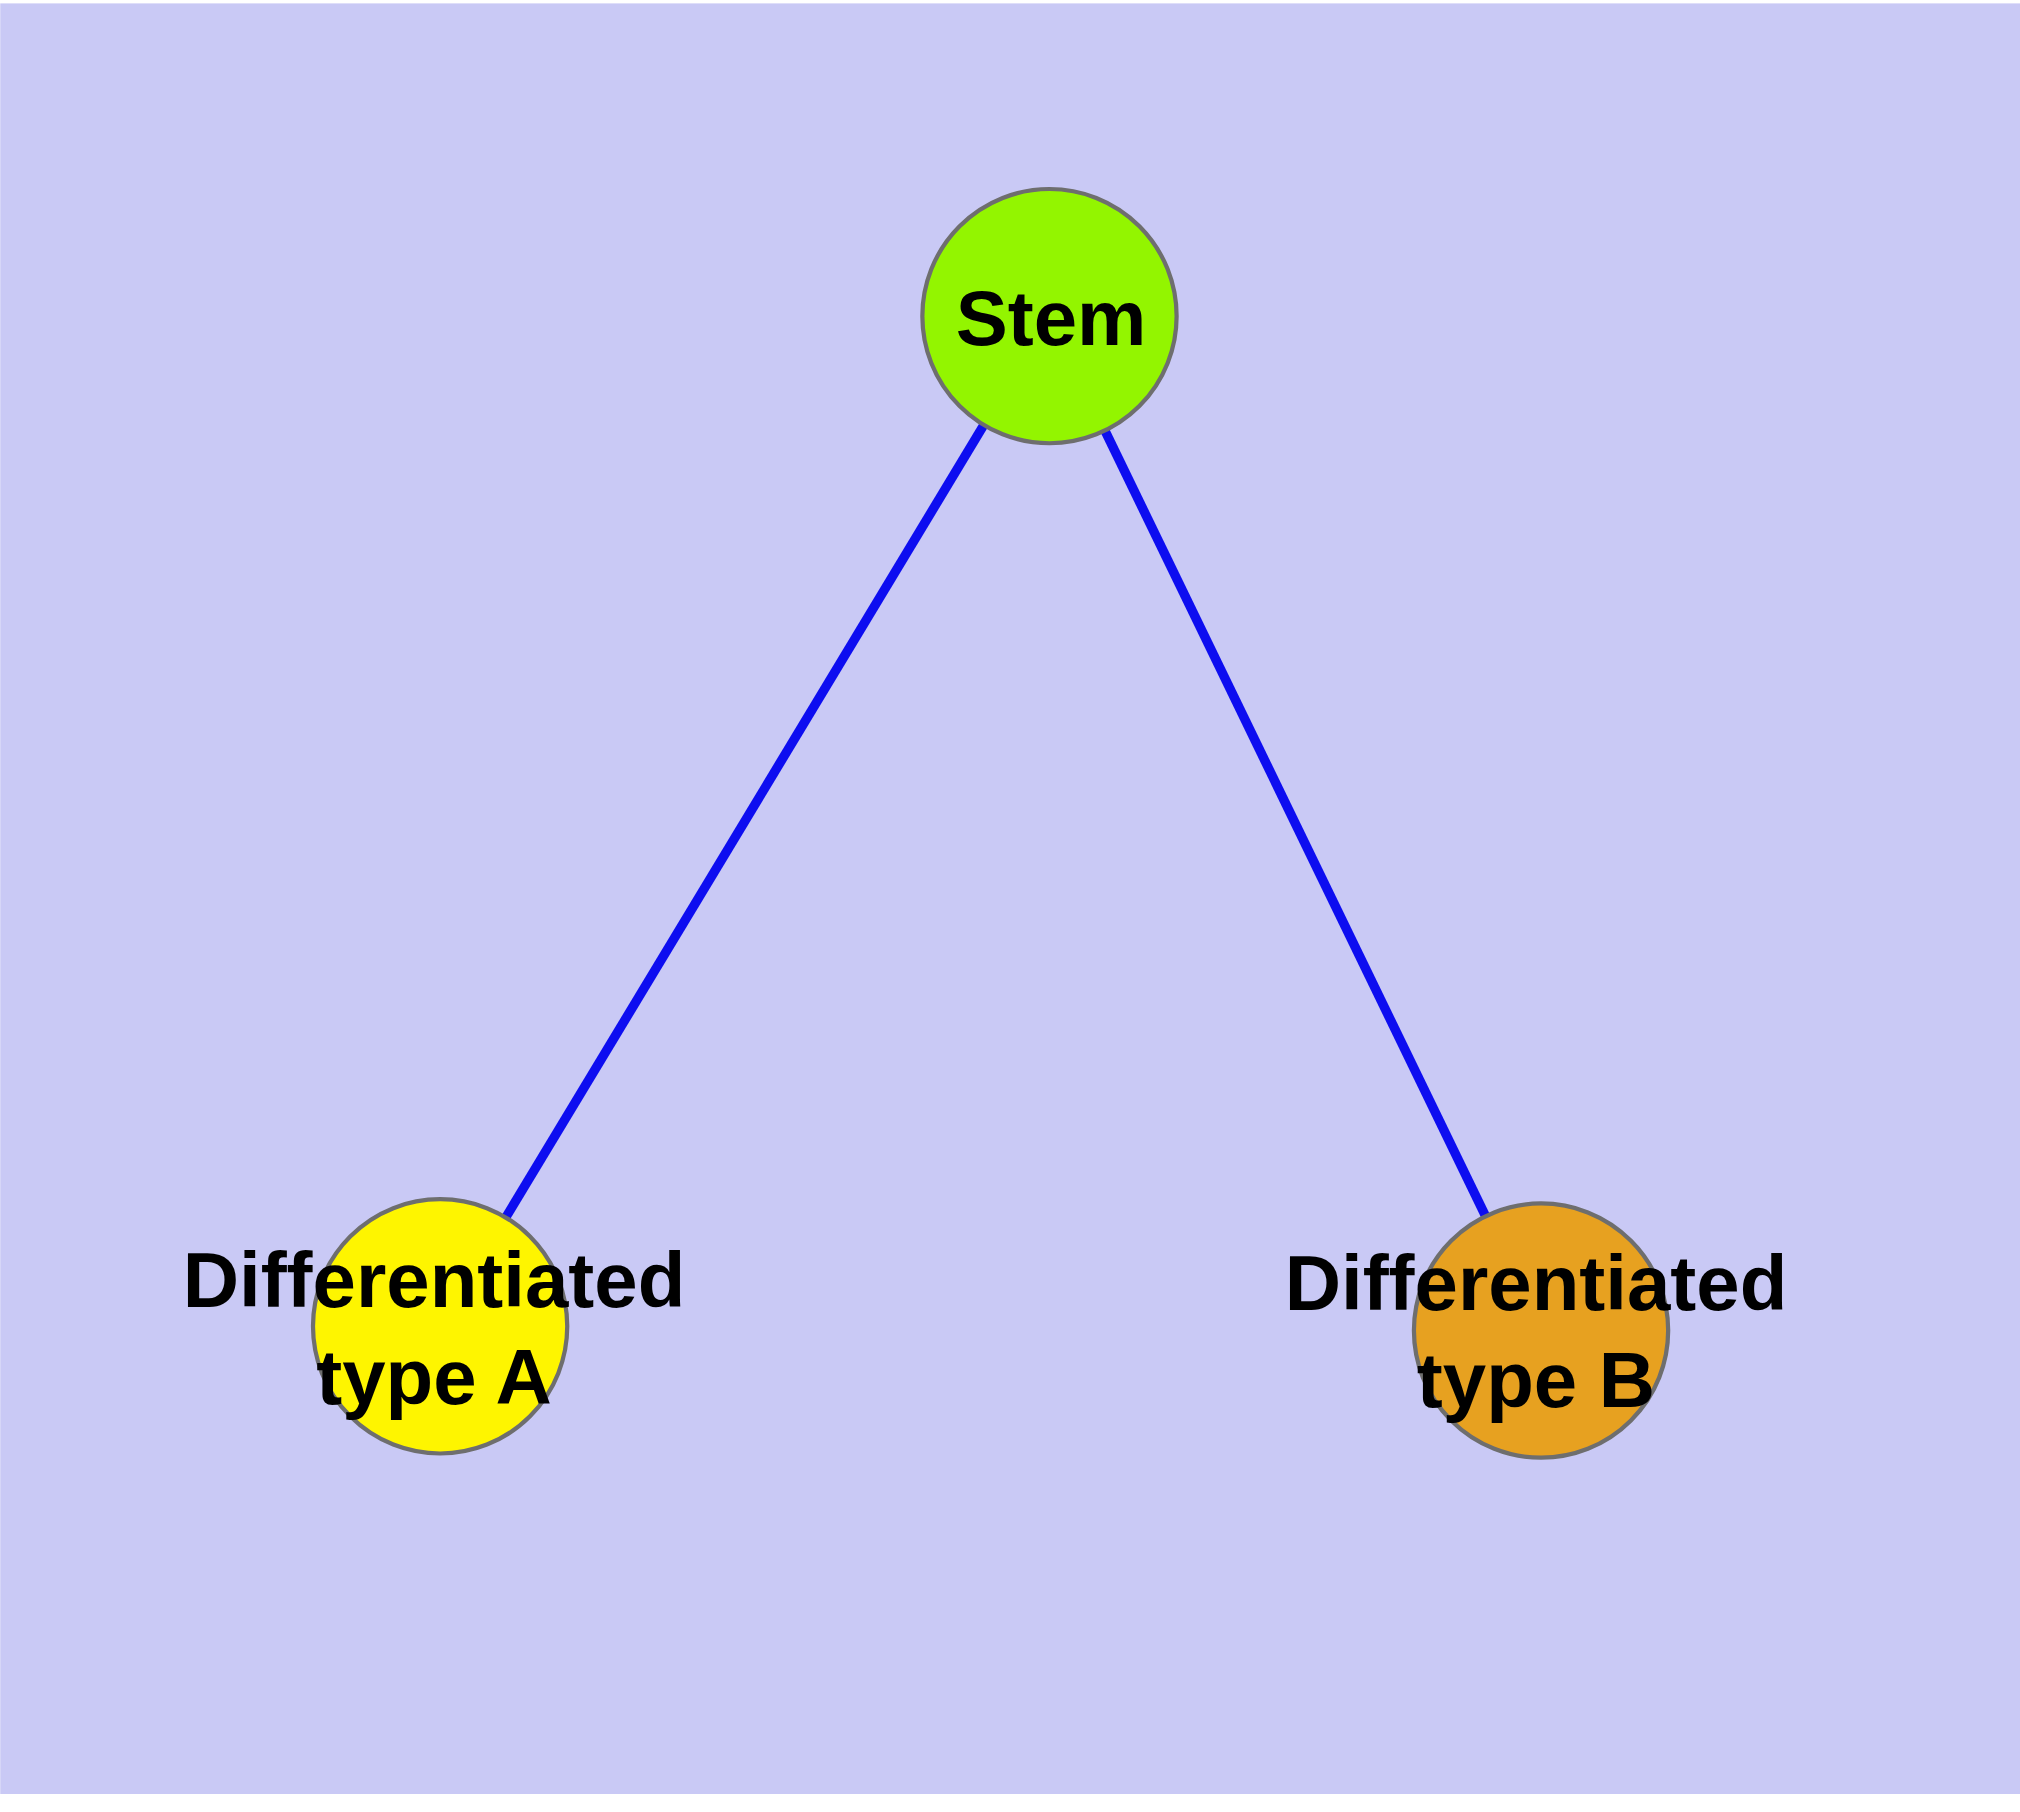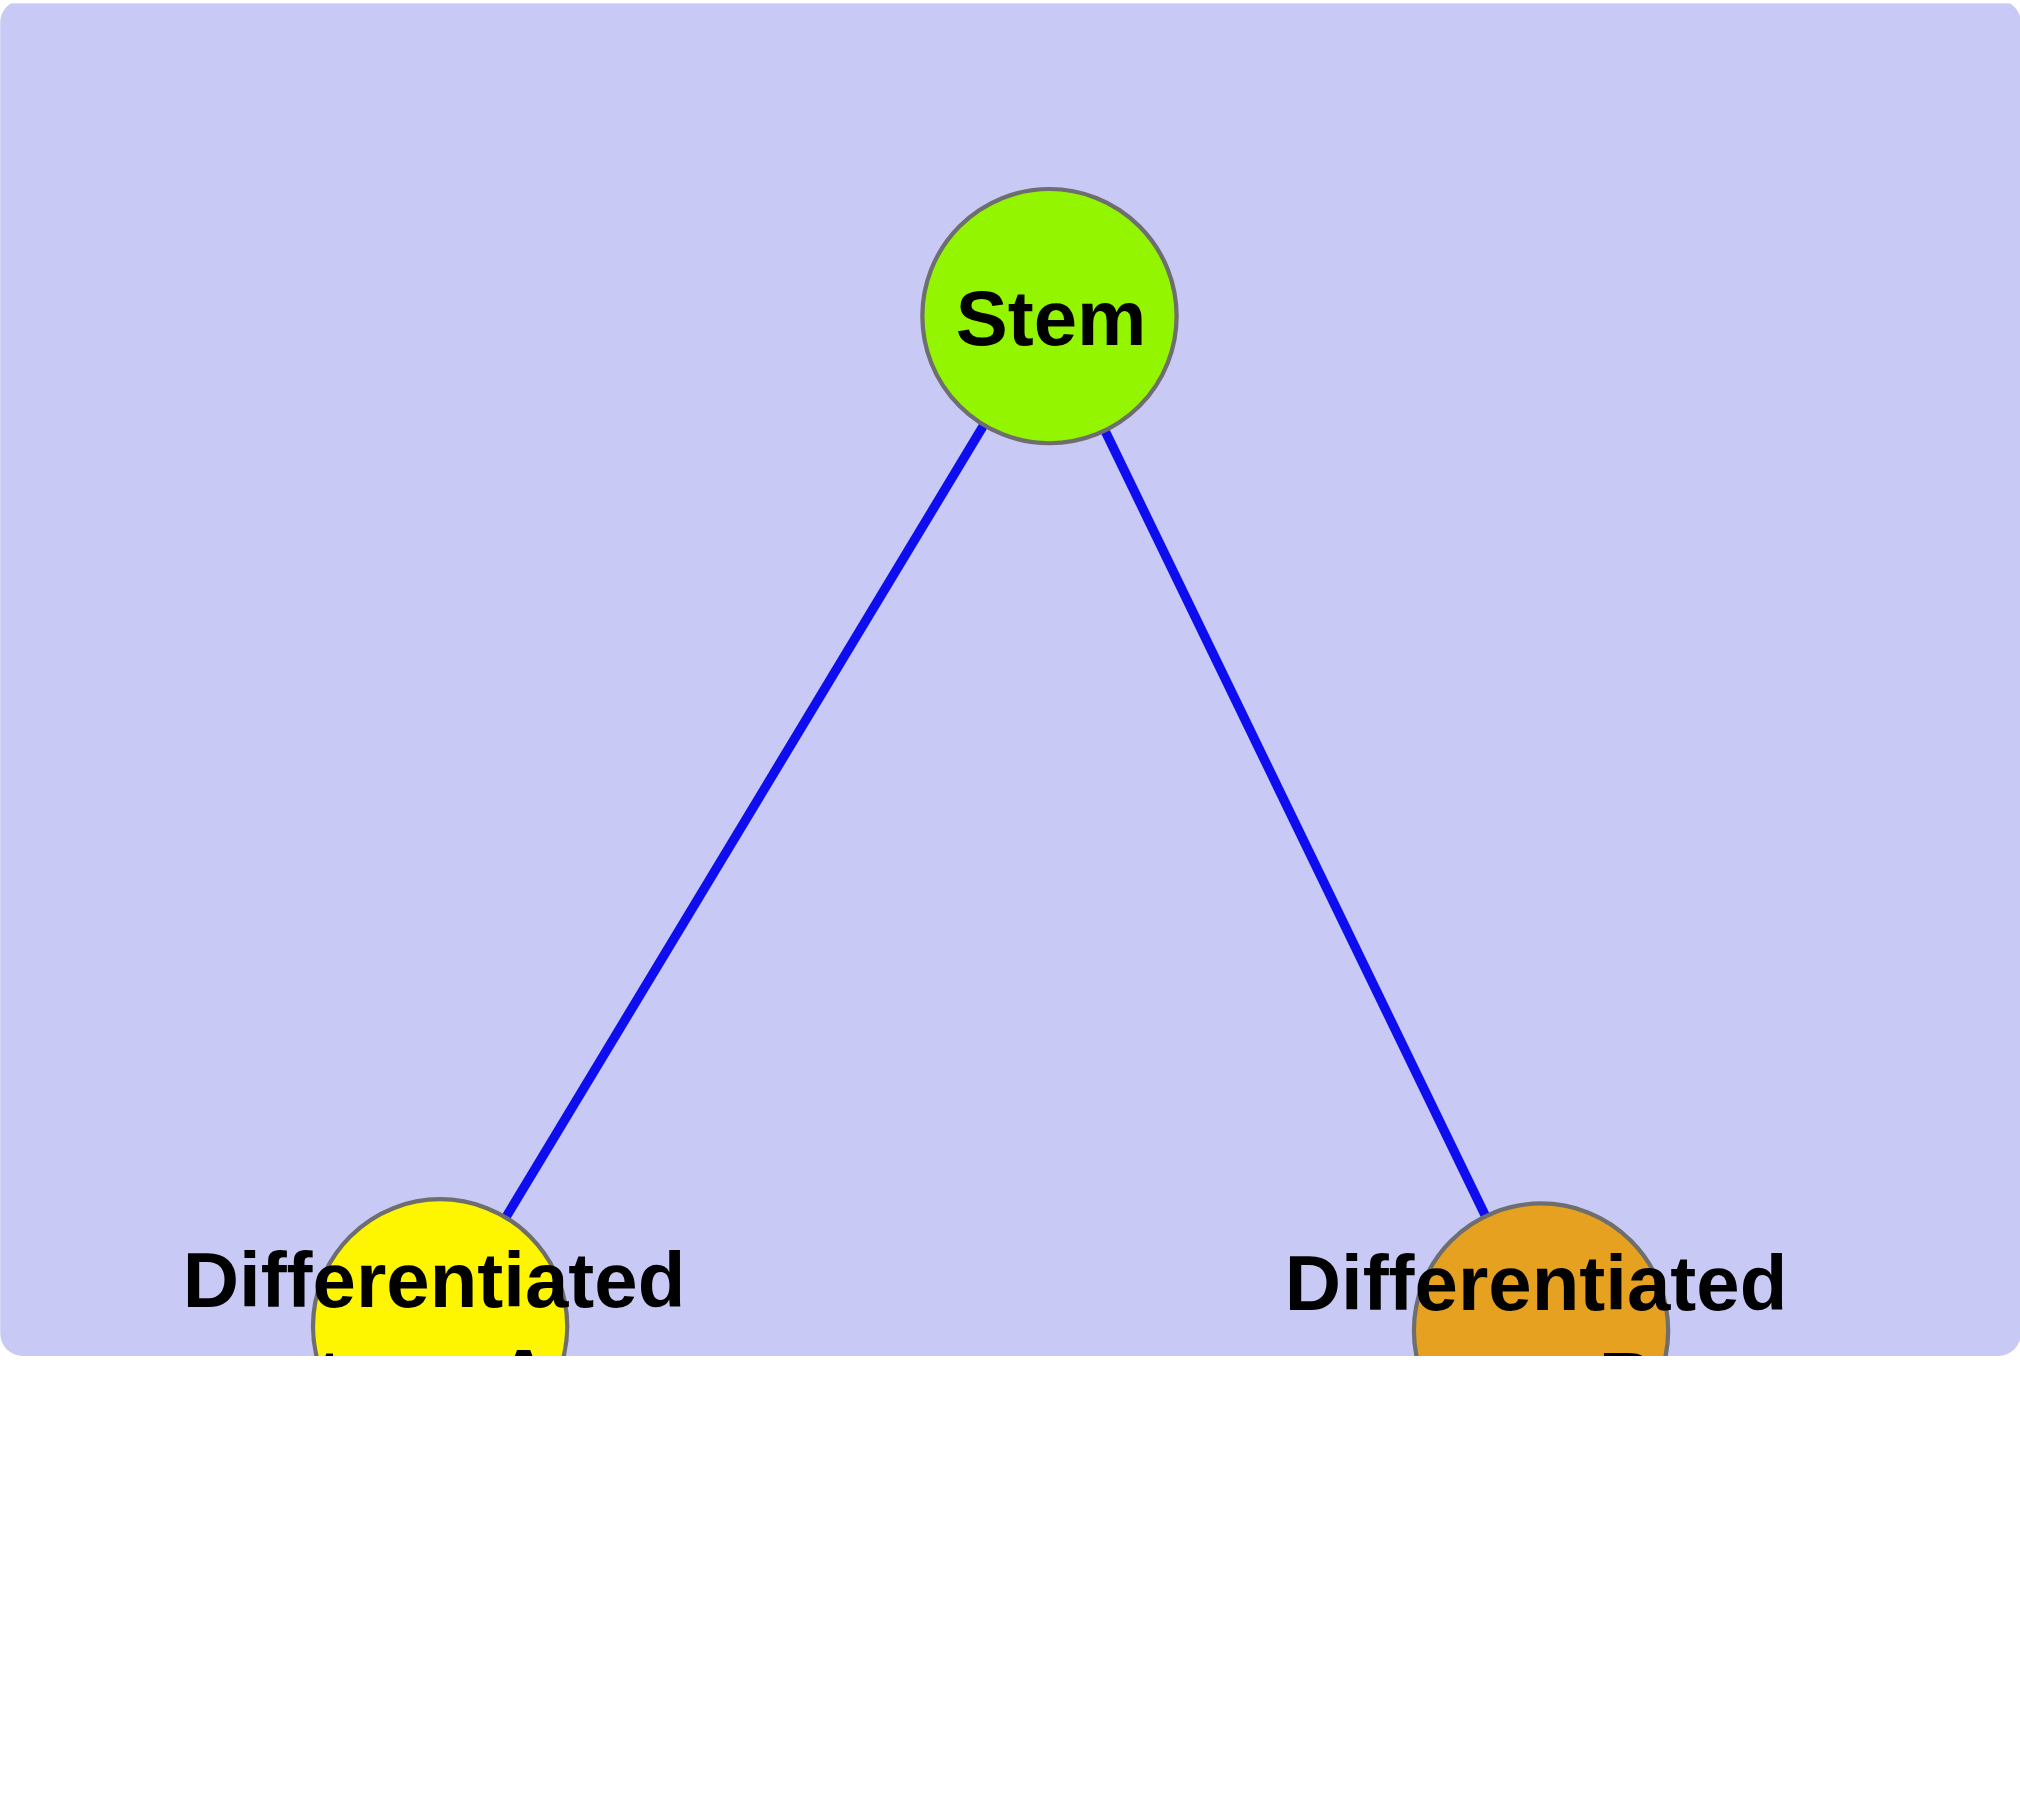--- a/index.html
+++ b/index.html
@@ -4,23 +4,22 @@
 <style>
   html, body {
     margin: 0;
     padding: 0;
     background: #ffffff;
     font-family: "Liberation Sans", sans-serif;
   }
   .stage {
     position: relative;
     width: 2021px;
-    height: 1356px;
+    height: 1794px;
     overflow: hidden;
-    border-radius: 23px;
   }
   .graph-svg {
     position: absolute;
     left: 0;
     top: 0;
     display: block;
   }
   .node-label {
     position: absolute;
     transform: translate(-50%, -50%);

